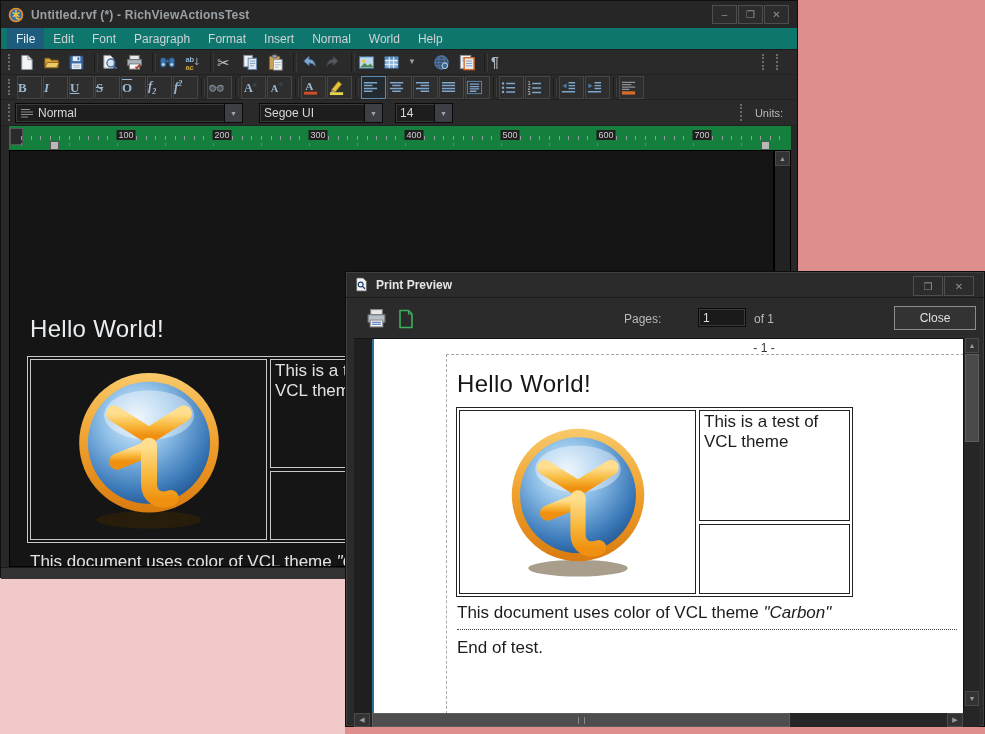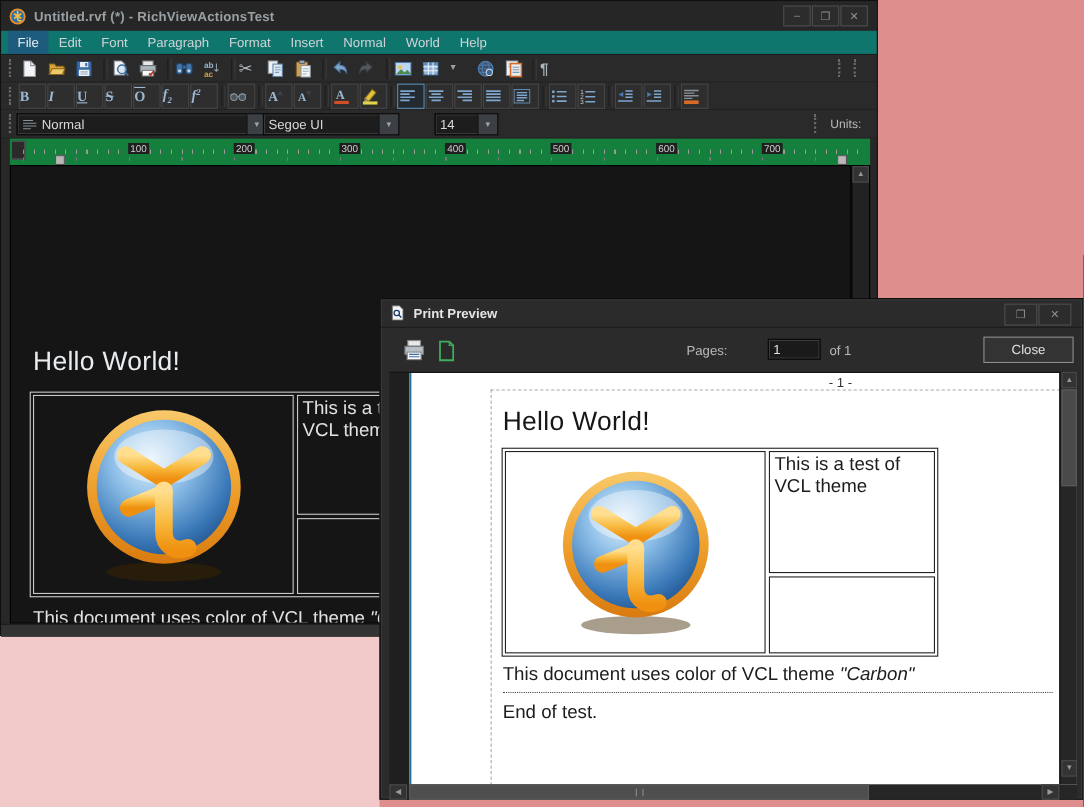--- a/index.html
+++ b/index.html
@@ -551,21 +551,21 @@
     <div class="grip"></div>
     <div class="combo" style="left:14px;width:228px;">
       <span class="icw" style="margin-right:4px;">
         <svg width="14" height="12" viewBox="0 0 14 12">
             <path d="M1 2.5h9M1 5h12M1 7.5h12M1 10h7" stroke="#8a9298" fill="none"></path>
           </svg>
       </span>
       <span>Normal</span>
       <span class="arrowbtn">▼</span>
     </div>
-    <div class="combo" style="left:238px;width:124px;">
+    <div class="combo" style="left:258px;width:124px;">
       <span>Segoe UI</span>
       <span class="arrowbtn">▼</span>
     </div>
     <div class="combo" style="left:394px;width:58px;">
       <span>14</span>
       <span class="arrowbtn">▼</span>
     </div>
     <div class="grip2" style="right:52px;"></div>
     <span id="units-label">Units:</span>
   </div>

